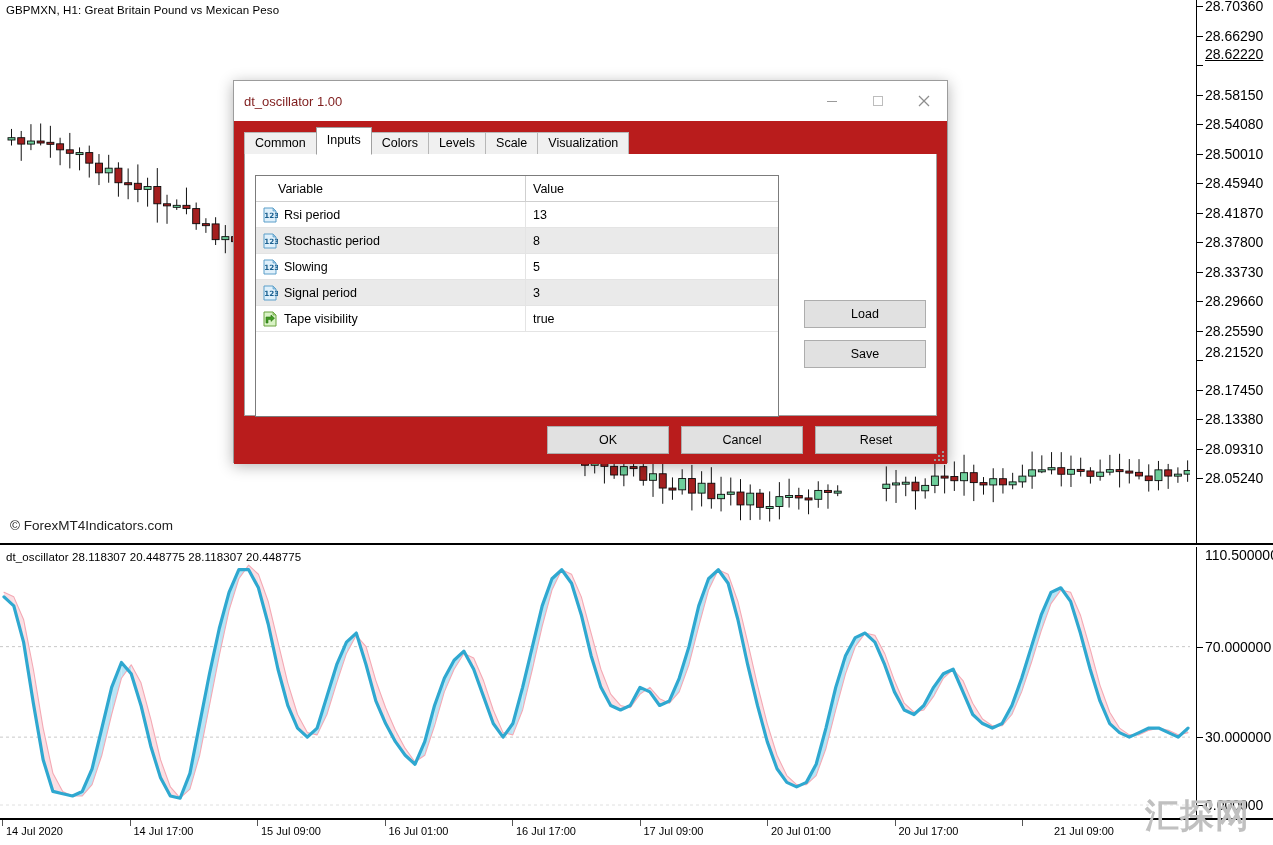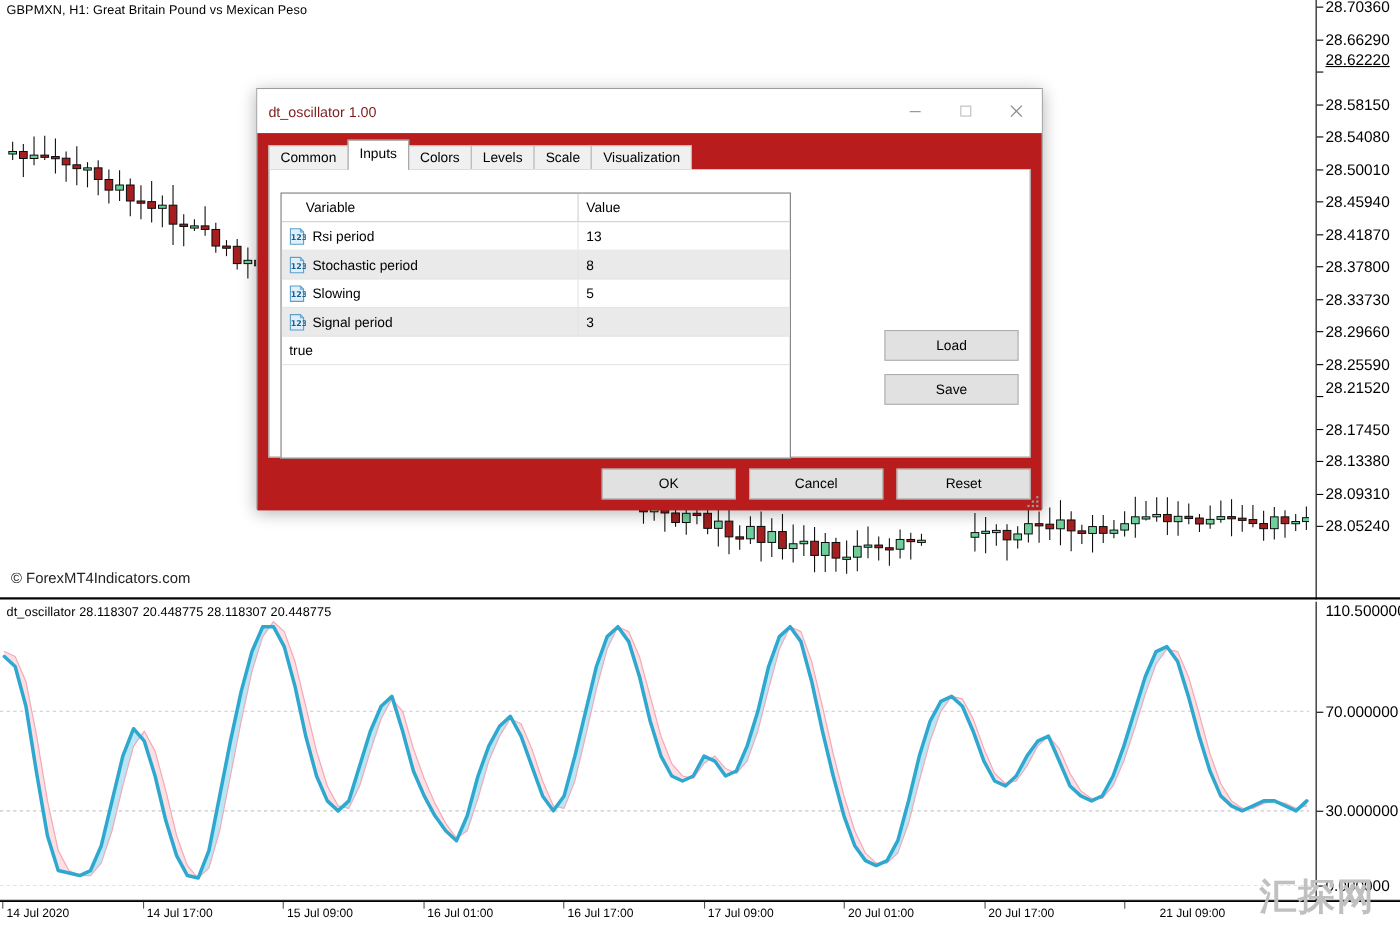--- a/index.html
+++ b/index.html
@@ -180,21 +180,21 @@
     position: absolute;
     left: 10px; top: 33px; right: 10px; bottom: 48px;
     background: #ffffff;
     border: 1px solid #a0a0a0;
     border-top: none;
   }
 
   .param-table {
     position: absolute;
     left: 10px; top: 21px;
-    width: 464px; height: 242px;
+    width: 524px; height: 242px;
     border: 1px solid #7c7c7c;
     background: #ffffff;
     box-sizing: border-box;
     overflow: hidden;
   }
   .pt-row {
     display: flex;
     height: 25px;
     align-items: center;
     border-bottom: 1px solid #e4e4e4;
@@ -801,20 +801,28 @@
                   <span class="pt-icon"><svg width="16" height="16" viewBox="0 0 16 16">
                       <path d="M2 1h9l3 3v11H2z" fill="#dff0fb" stroke="#5a9ec9" stroke-width="1"></path>
                       <path d="M11 1l3 3h-3z" fill="#9ecbe6" stroke="#5a9ec9" stroke-width="0.7"></path>
                       <text x="2.3" y="11.4" font-family="DejaVu Sans, sans-serif" font-size="7.2" font-weight="bold" fill="#1a5f8f">123</text>
                     </svg></span>
                   <span>Signal period</span>
                 </div>
                 <div class="pt-val">3</div>
               </div>
               <div class="pt-row">
+                <div class="pt-var">
+                  <span class="pt-icon"><svg width="16" height="16" viewBox="0 0 16 16">
+                      <path d="M2 1h9l3 3v11H2z" fill="#d9f3c5" stroke="#6aa33f" stroke-width="1"></path>
+                      <path d="M11 1l3 3h-3z" fill="#a8dc85" stroke="#6aa33f" stroke-width="0.7"></path>
+                      <path d="M4 12 L4 6 L9 6 L9 4 L12.5 7.2 L9 10.4 L9 8.4 L6 8.4 L6 12 Z" fill="#3f9b22" stroke="#2d7415" stroke-width="0.6"></path>
+                    </svg></span>
+                  <span>Tape visibility</span>
+                </div>
                 <div class="pt-val">true</div>
               </div>
             </div>
         </div>
 
         <div class="side-btns">
           <div class="btn">Load</div>
           <div class="btn">Save</div>
         </div>
 

